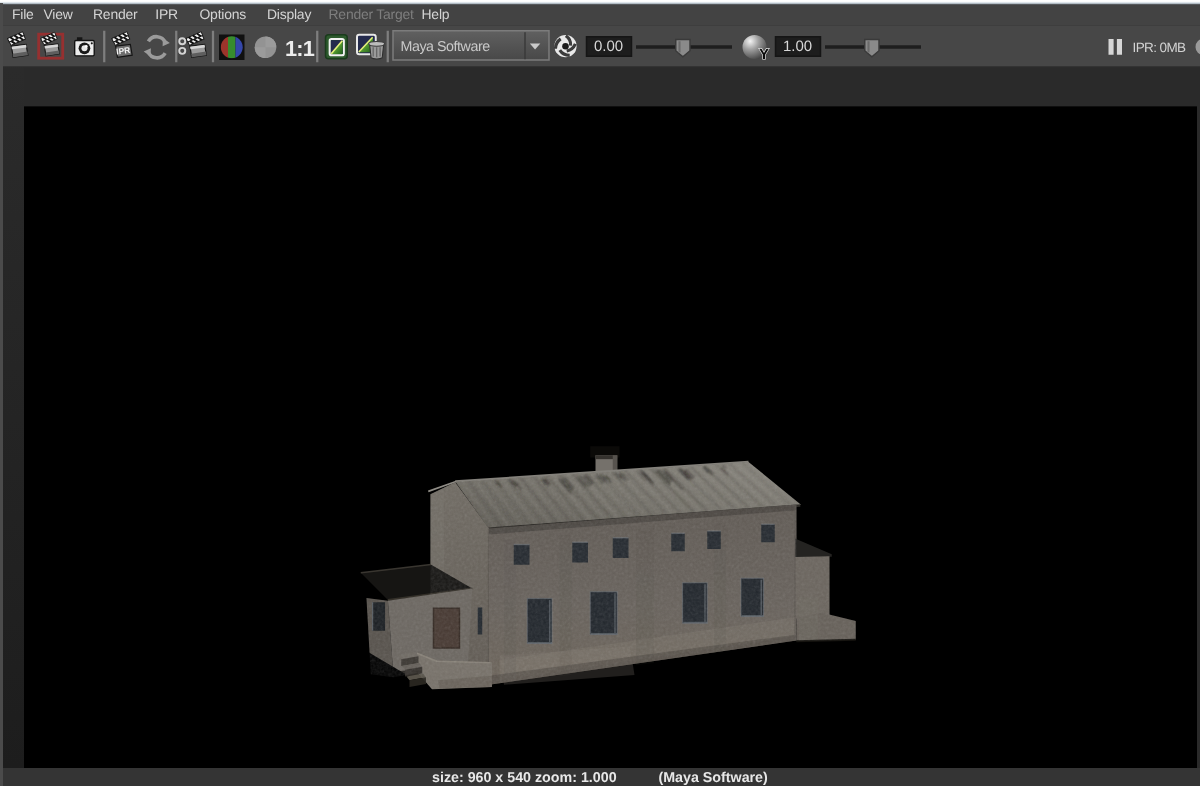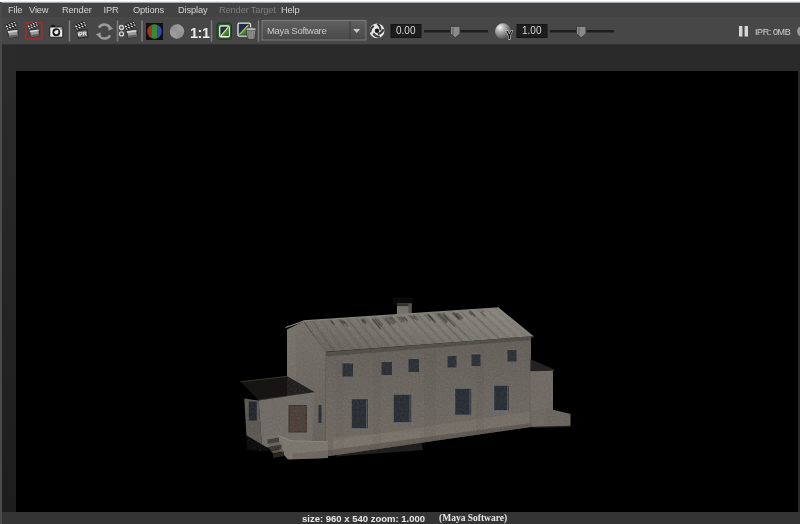--- a/index.html
+++ b/index.html
@@ -240,22 +240,22 @@
       <polygon points="268,444 279.5,442 281.5,444.5 270,446.5" fill="#625d57"></polygon>
       <polygon points="270,446.5 281.5,444.5 281.5,449 270,451" fill="#332f2b"></polygon>
       <polygon points="271,451 282,449 284,451.5 273,453.5" fill="#575249"></polygon>
       <polygon points="273,453.5 284,451.5 284,456 273,458" fill="#28251f"></polygon>
       <g clip-path="url(#houseClip)">
         <rect x="230" y="290" width="350" height="180" filter="url(#noiseF)"></rect>
       </g>
     </svg>
   </div>
   <div id="statusbar">
-    <span class="t" style="left:302px;text-align:center;">size: 960 x 540 zoom: 1.000</span>
-    <span class="t" style="left:439px;font-family:Liberation Serif, serif;">(Maya Software)</span>
+    <span class="t" style="left:288px;text-align:center;">size: 960 x 540 zoom: 1.000</span>
+    <span class="t" style="left:439px;">(Maya Software)</span>
   </div>
   <svg id="chrome" width="800" height="45" viewBox="0 0 800 45" xmlns="http://www.w3.org/2000/svg">
     <rect x="0" y="0" width="800" height="17" fill="#434343"></rect>
     <rect x="0" y="17" width="800" height="27" fill="#474747"></rect>
     <rect x="0" y="44" width="800" height="1" fill="#333333"></rect>
     <g font-family="Liberation Sans" font-size="9.3" fill="#d4d4d4" letter-spacing="-0.15">
       <text x="8" y="12.5">File</text>
       <text x="29" y="12.5">View</text>
       <text x="62" y="12.5">Render</text>
       <text x="103.5" y="12.5">IPR</text>

